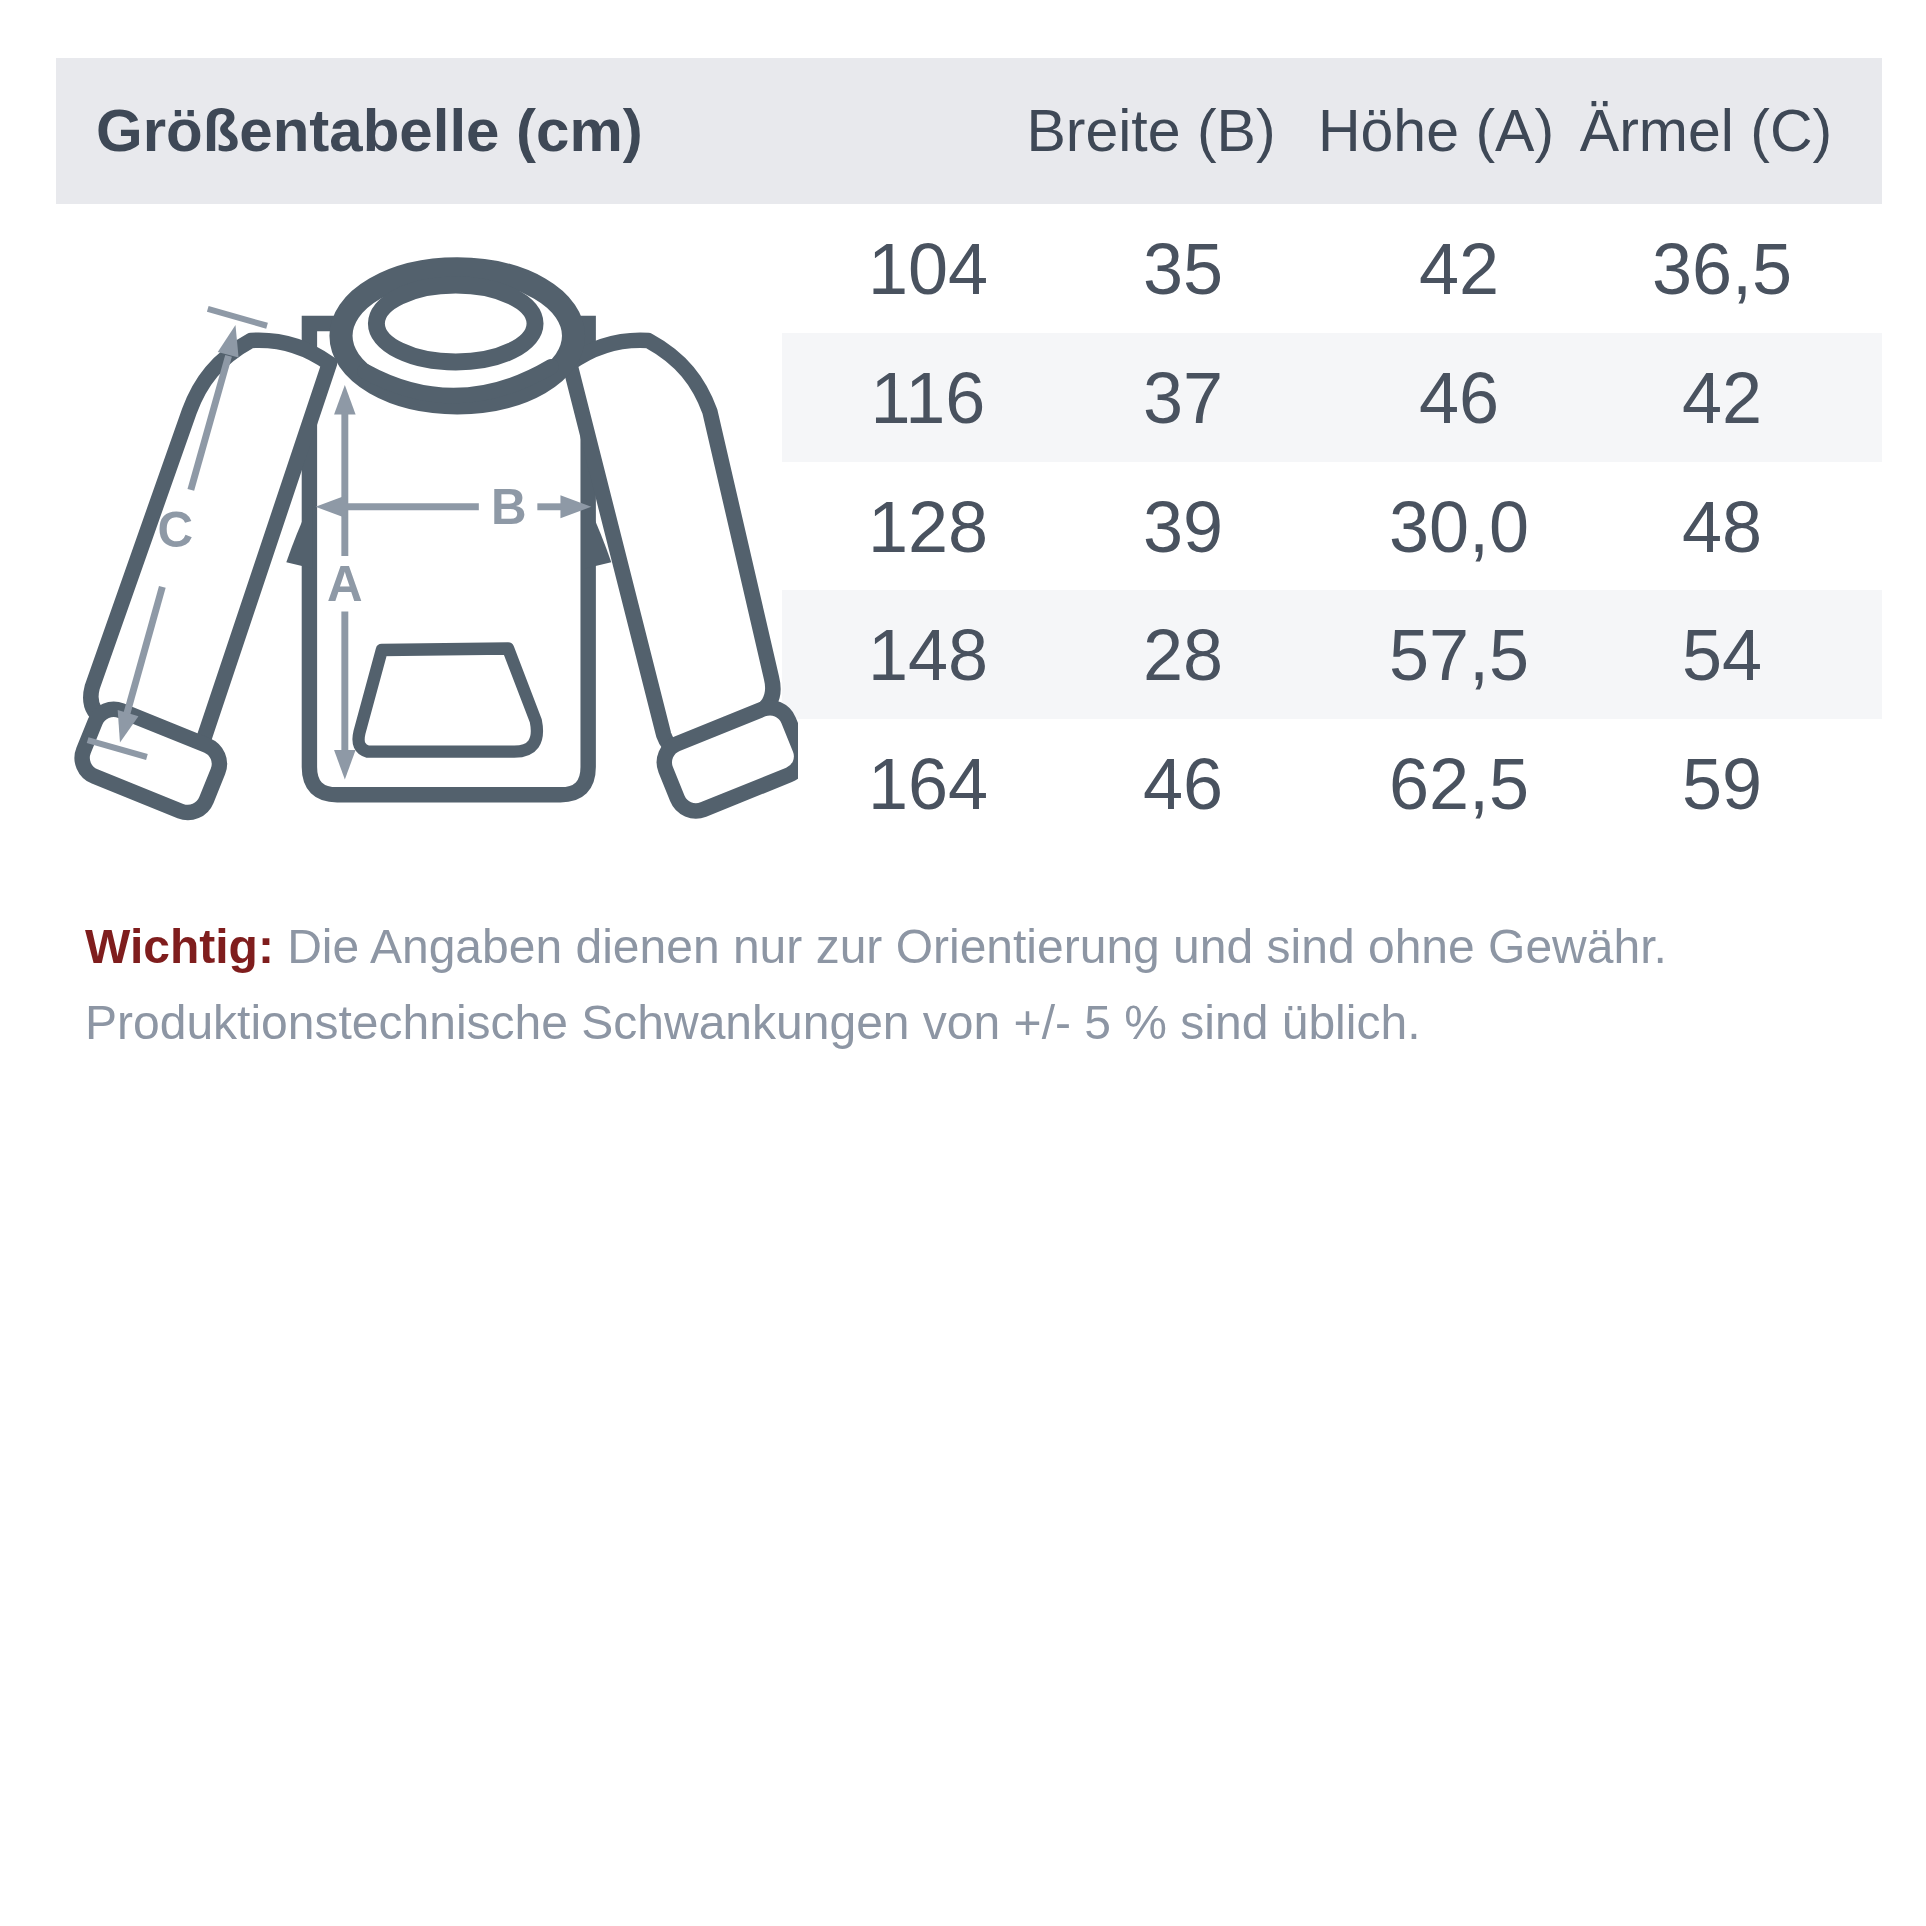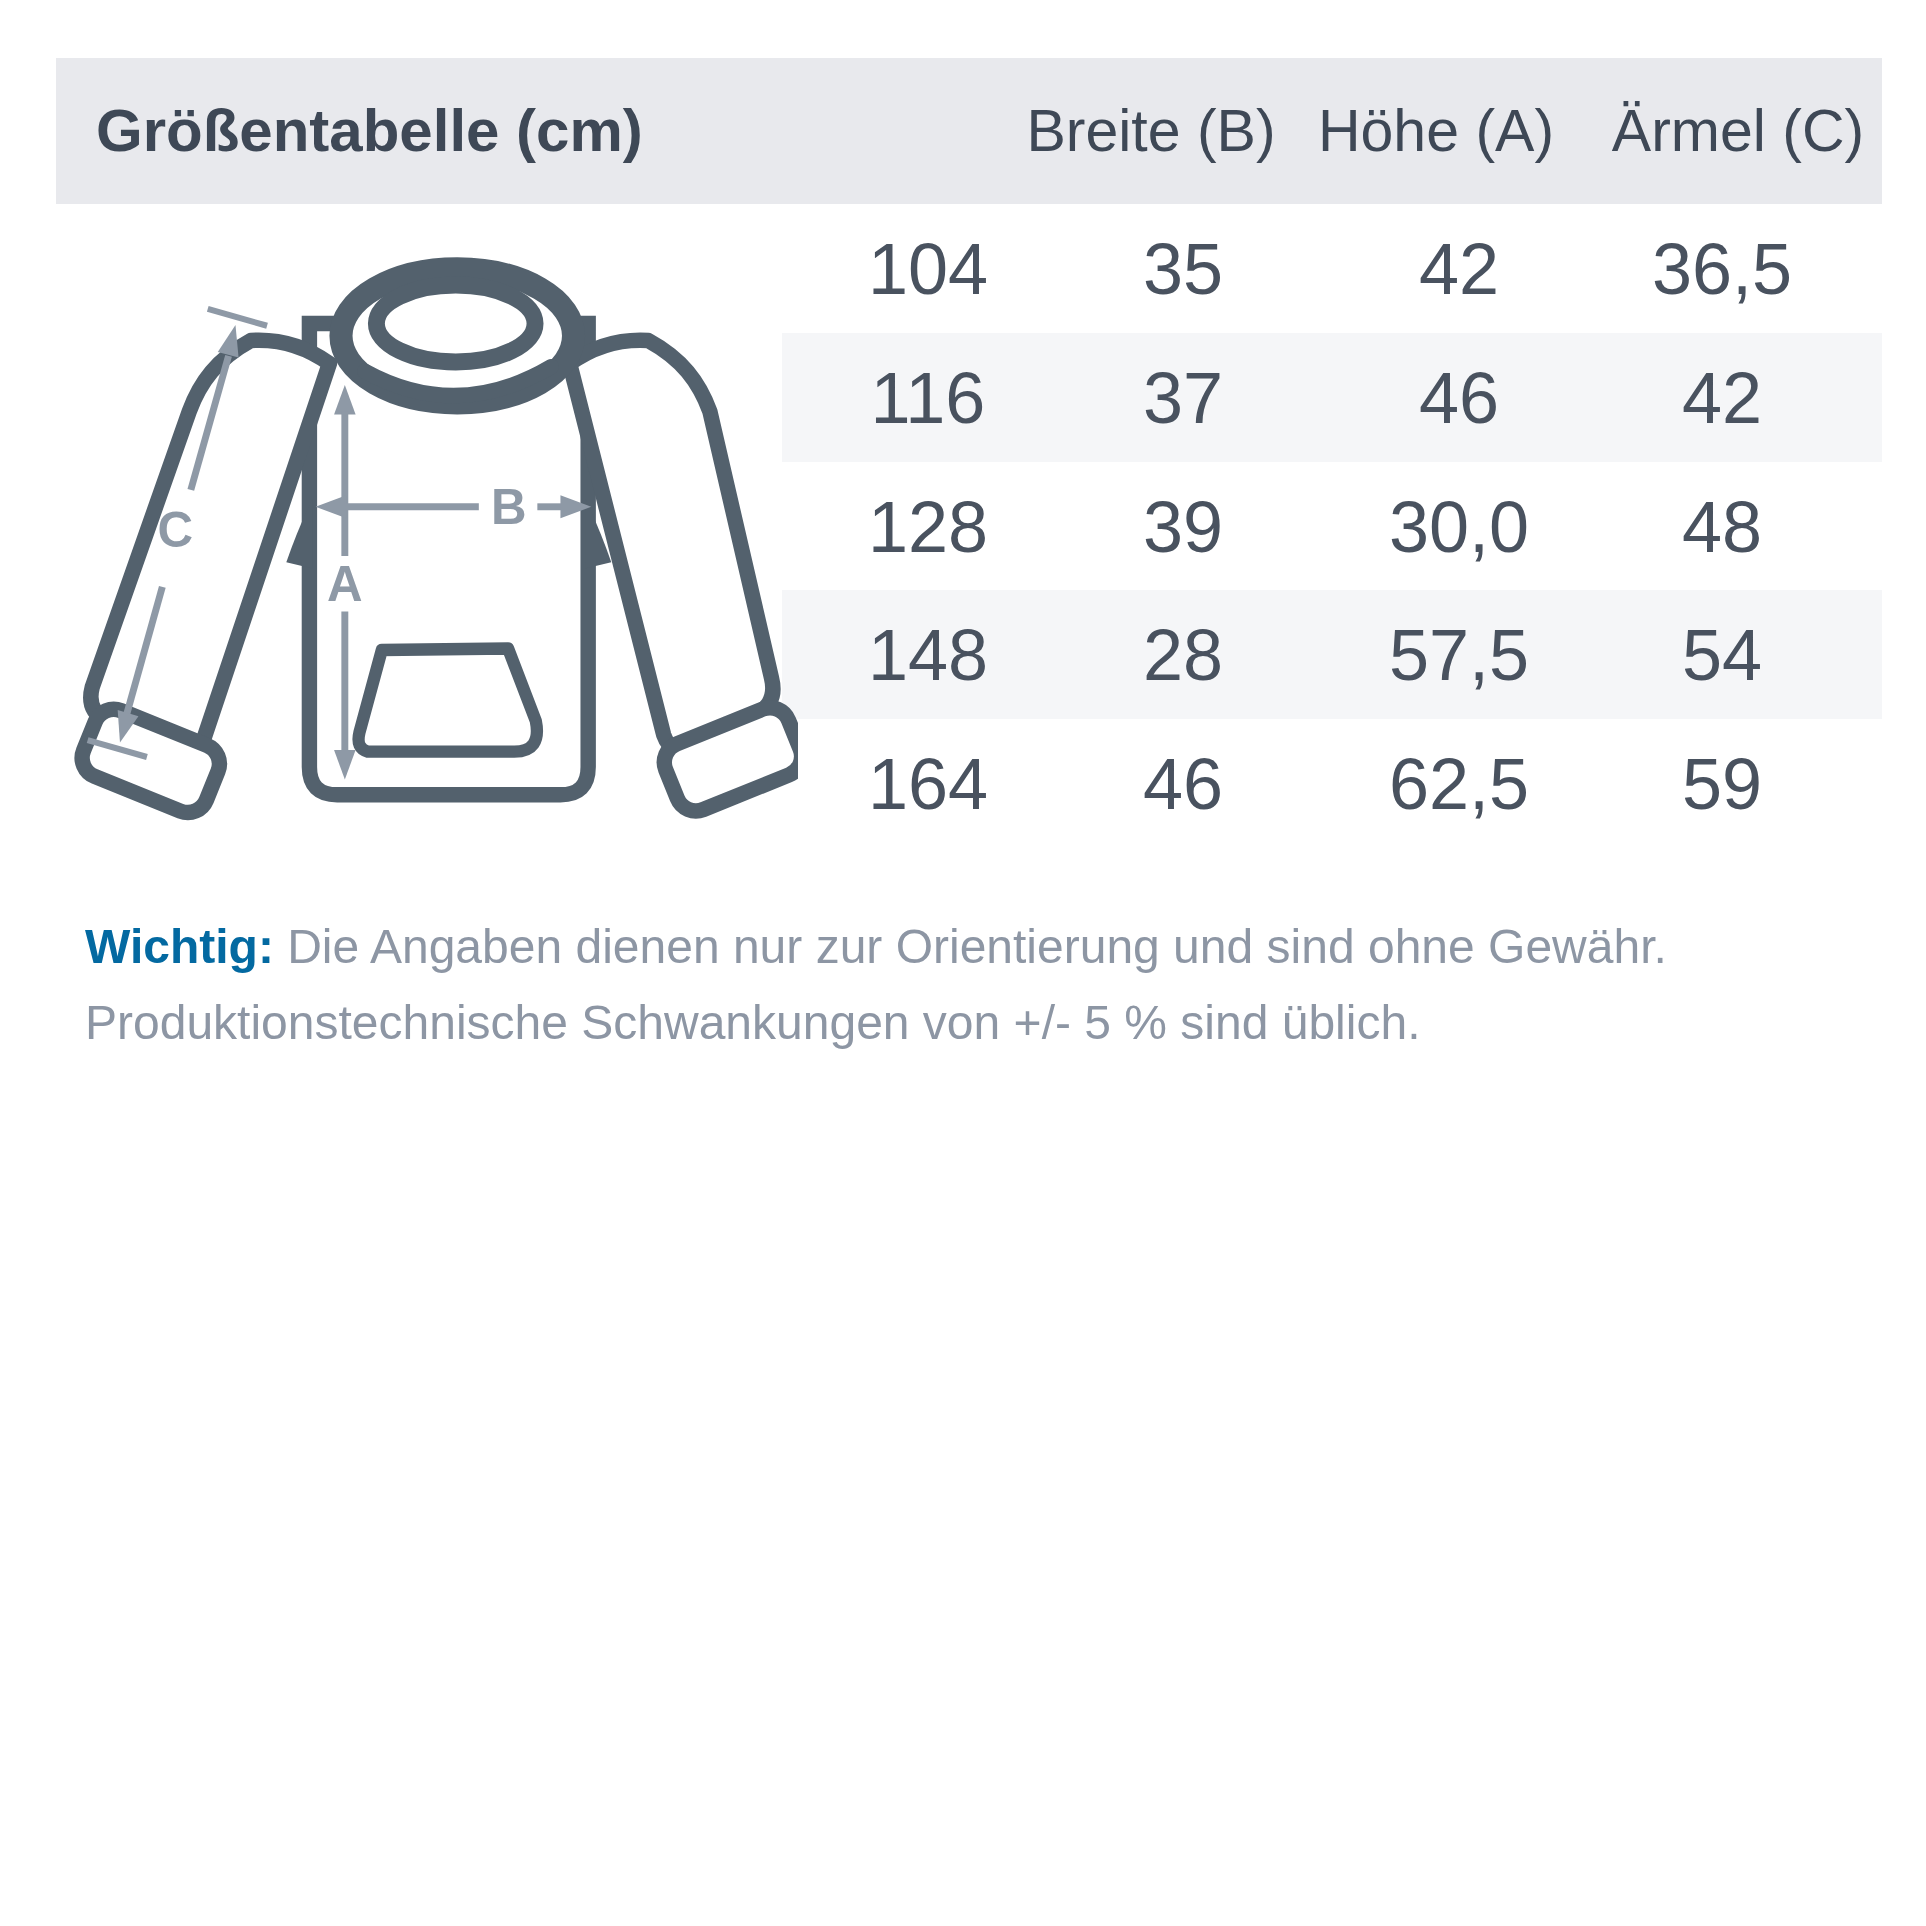--- a/index.html
+++ b/index.html
@@ -19,21 +19,21 @@
     position:absolute;left:40px;top:0;height:146px;line-height:146px;
     font-size:60px;font-weight:bold;color:#3e4856;white-space:nowrap;text-align:right;
   }
   .col-label{
     position:absolute;top:0;height:146px;line-height:146px;
     transform:translateX(-50%);
     font-size:59px;font-weight:normal;color:#3e4856;white-space:nowrap;
   }
   .col-breite{left:1095px;}
   .col-hoehe{left:1380px;}
-  .col-aermel{left:1650px;margin-left:32px;}
+  .col-aermel{left:1650px;}
   
   .size-row{
     position:absolute;left:782px;width:1100px;height:129px;
   }
   .size-row.striped{background:#f5f6f8;}
   .r0{top:204px;} .r1{top:333px;} .r2{top:462px;} .r3{top:590px;} .r4{top:719px;}
   .cell{
     position:absolute;top:50%;transform:translate(-50%,-50%);
     font-size:72px;color:#49525f;white-space:nowrap;
   }
@@ -45,21 +45,21 @@
   .diagram svg{display:block;width:100%;height:100%;}
   .arrow-letter{
     font-family:"Liberation Sans","DejaVu Sans",sans-serif;
     font-size:64px;font-weight:bold;fill:#8e99a6;
   }
   
   .note{
     position:absolute;left:85px;top:861px;width:1795px;
     font-size:48px;line-height:76px;color:#8d96a4;
   }
-  .note b{color:#0369a1;}
+  .note b{color:#7f1d1d;}
 </style>
 </head>
 <body>
 
 <div class="sheet">
 
   <div class="header-bar">
     <div class="chart-title">Größentabelle (cm)</div>
     <div class="col-label col-breite">Breite (B)</div>
     <div class="col-label col-hoehe">Höhe (A)</div>

